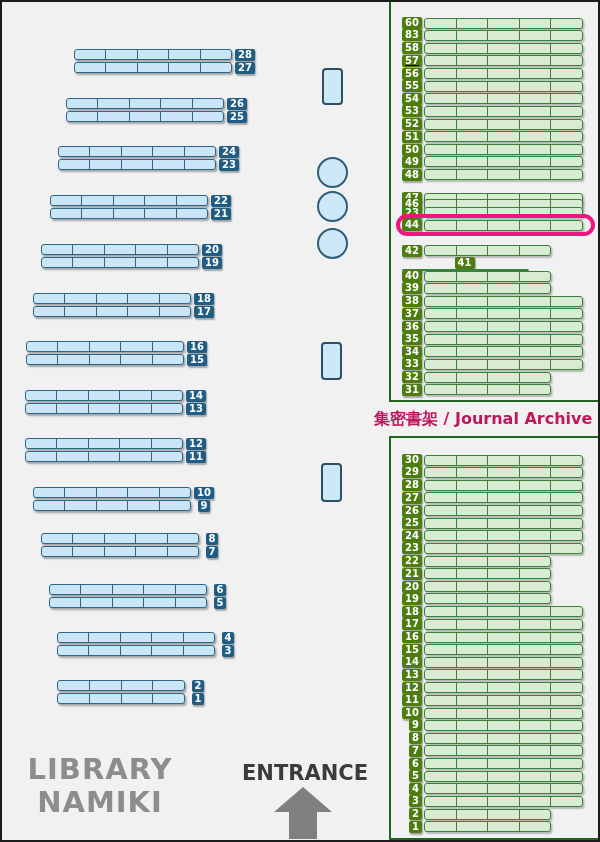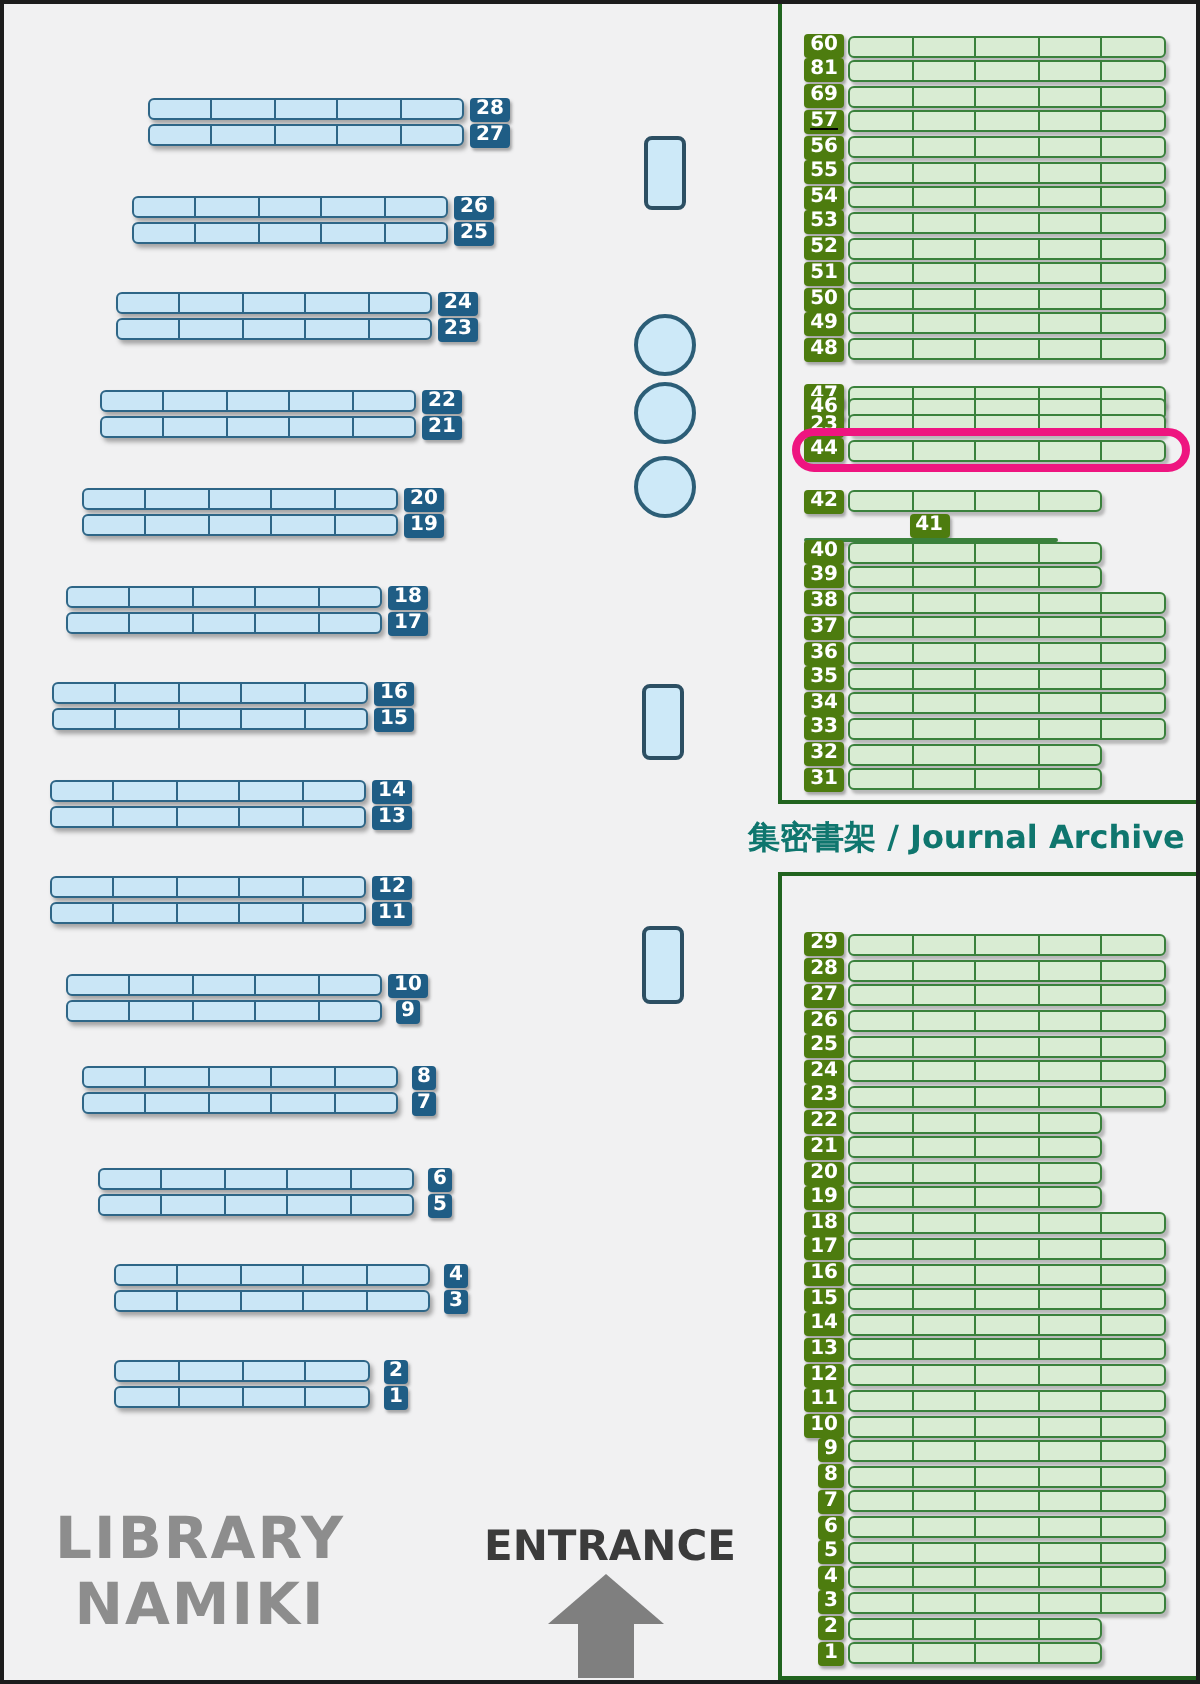--- a/index.html
+++ b/index.html
@@ -53,21 +53,21 @@
     position:absolute; width:21px; background:#cde9f8;
     border:2px solid #2c4f63; border-radius:4px; box-sizing:border-box;
   }
   .pillar-circle {
     position:absolute; width:31px; height:31px; background:#cde9f8;
     border:2px solid #2c5e77; border-radius:50%; box-sizing:border-box;
   }
 
   .archive-label {
     position:absolute; left:374px; top:409px; width:226px;
-    font-size:16px; font-weight:bold; color:#0f766e; white-space:nowrap; z-index:2;
+    font-size:16px; font-weight:bold; color:#be185d; white-space:nowrap; z-index:2;
   }
   .library-title {
     position:absolute; left:14px; top:753px; width:172px; text-align:center;
     font-size:29px; line-height:33px; font-weight:bold; color:#8d8d8d; letter-spacing:1px;
   }
   .entrance-label {
     position:absolute; left:238px; top:761px; width:134px; text-align:center;
     font-size:21px; font-weight:bold; color:#3b3b3b;
   }
   .arrow-head {
@@ -463,33 +463,33 @@
         <div class="bar green-bar" style="width: 159px;">
           <div class="cell"></div>
           <div class="cell"></div>
           <div class="cell"></div>
           <div class="cell"></div>
           <div class="cell"></div>
         </div>
       </div>
       <div class="green-row" style="top: 27.4px;">
         <div class="tag-slot">
-          <div class="tag green-tag">81</div>
+          <div class="tag green-tag">83</div>
         </div>
         <div class="bar green-bar" style="width: 159px;">
           <div class="cell"></div>
           <div class="cell"></div>
           <div class="cell"></div>
           <div class="cell"></div>
           <div class="cell"></div>
         </div>
       </div>
       <div class="green-row" style="top: 40.3px;">
         <div class="tag-slot">
-          <div class="tag green-tag">69</div>
+          <div class="tag green-tag">58</div>
         </div>
         <div class="bar green-bar" style="width: 159px;">
           <div class="cell"></div>
           <div class="cell"></div>
           <div class="cell"></div>
           <div class="cell"></div>
           <div class="cell"></div>
         </div>
       </div>
       <div class="green-row" style="top: 52.7px; text-decoration: underline;">
@@ -795,20 +795,32 @@
         <div class="bar green-bar" style="width: 127px;">
           <div class="cell"></div>
           <div class="cell"></div>
           <div class="cell"></div>
           <div class="cell"></div>
         </div>
       </div>
     </div>
   <div class="archive-label">集密書架 / Journal Archive</div>
   <div class="archive-box box-bottom">
+      <div class="green-row" style="top: 16px;">
+        <div class="tag-slot">
+          <div class="tag green-tag">30</div>
+        </div>
+        <div class="bar green-bar" style="width: 159px;">
+          <div class="cell"></div>
+          <div class="cell"></div>
+          <div class="cell"></div>
+          <div class="cell"></div>
+          <div class="cell"></div>
+        </div>
+      </div>
       <div class="green-row" style="top: 28.4px;">
         <div class="tag-slot">
           <div class="tag green-tag">29</div>
         </div>
         <div class="bar green-bar" style="width: 159px;">
           <div class="cell"></div>
           <div class="cell"></div>
           <div class="cell"></div>
           <div class="cell"></div>
           <div class="cell"></div>

